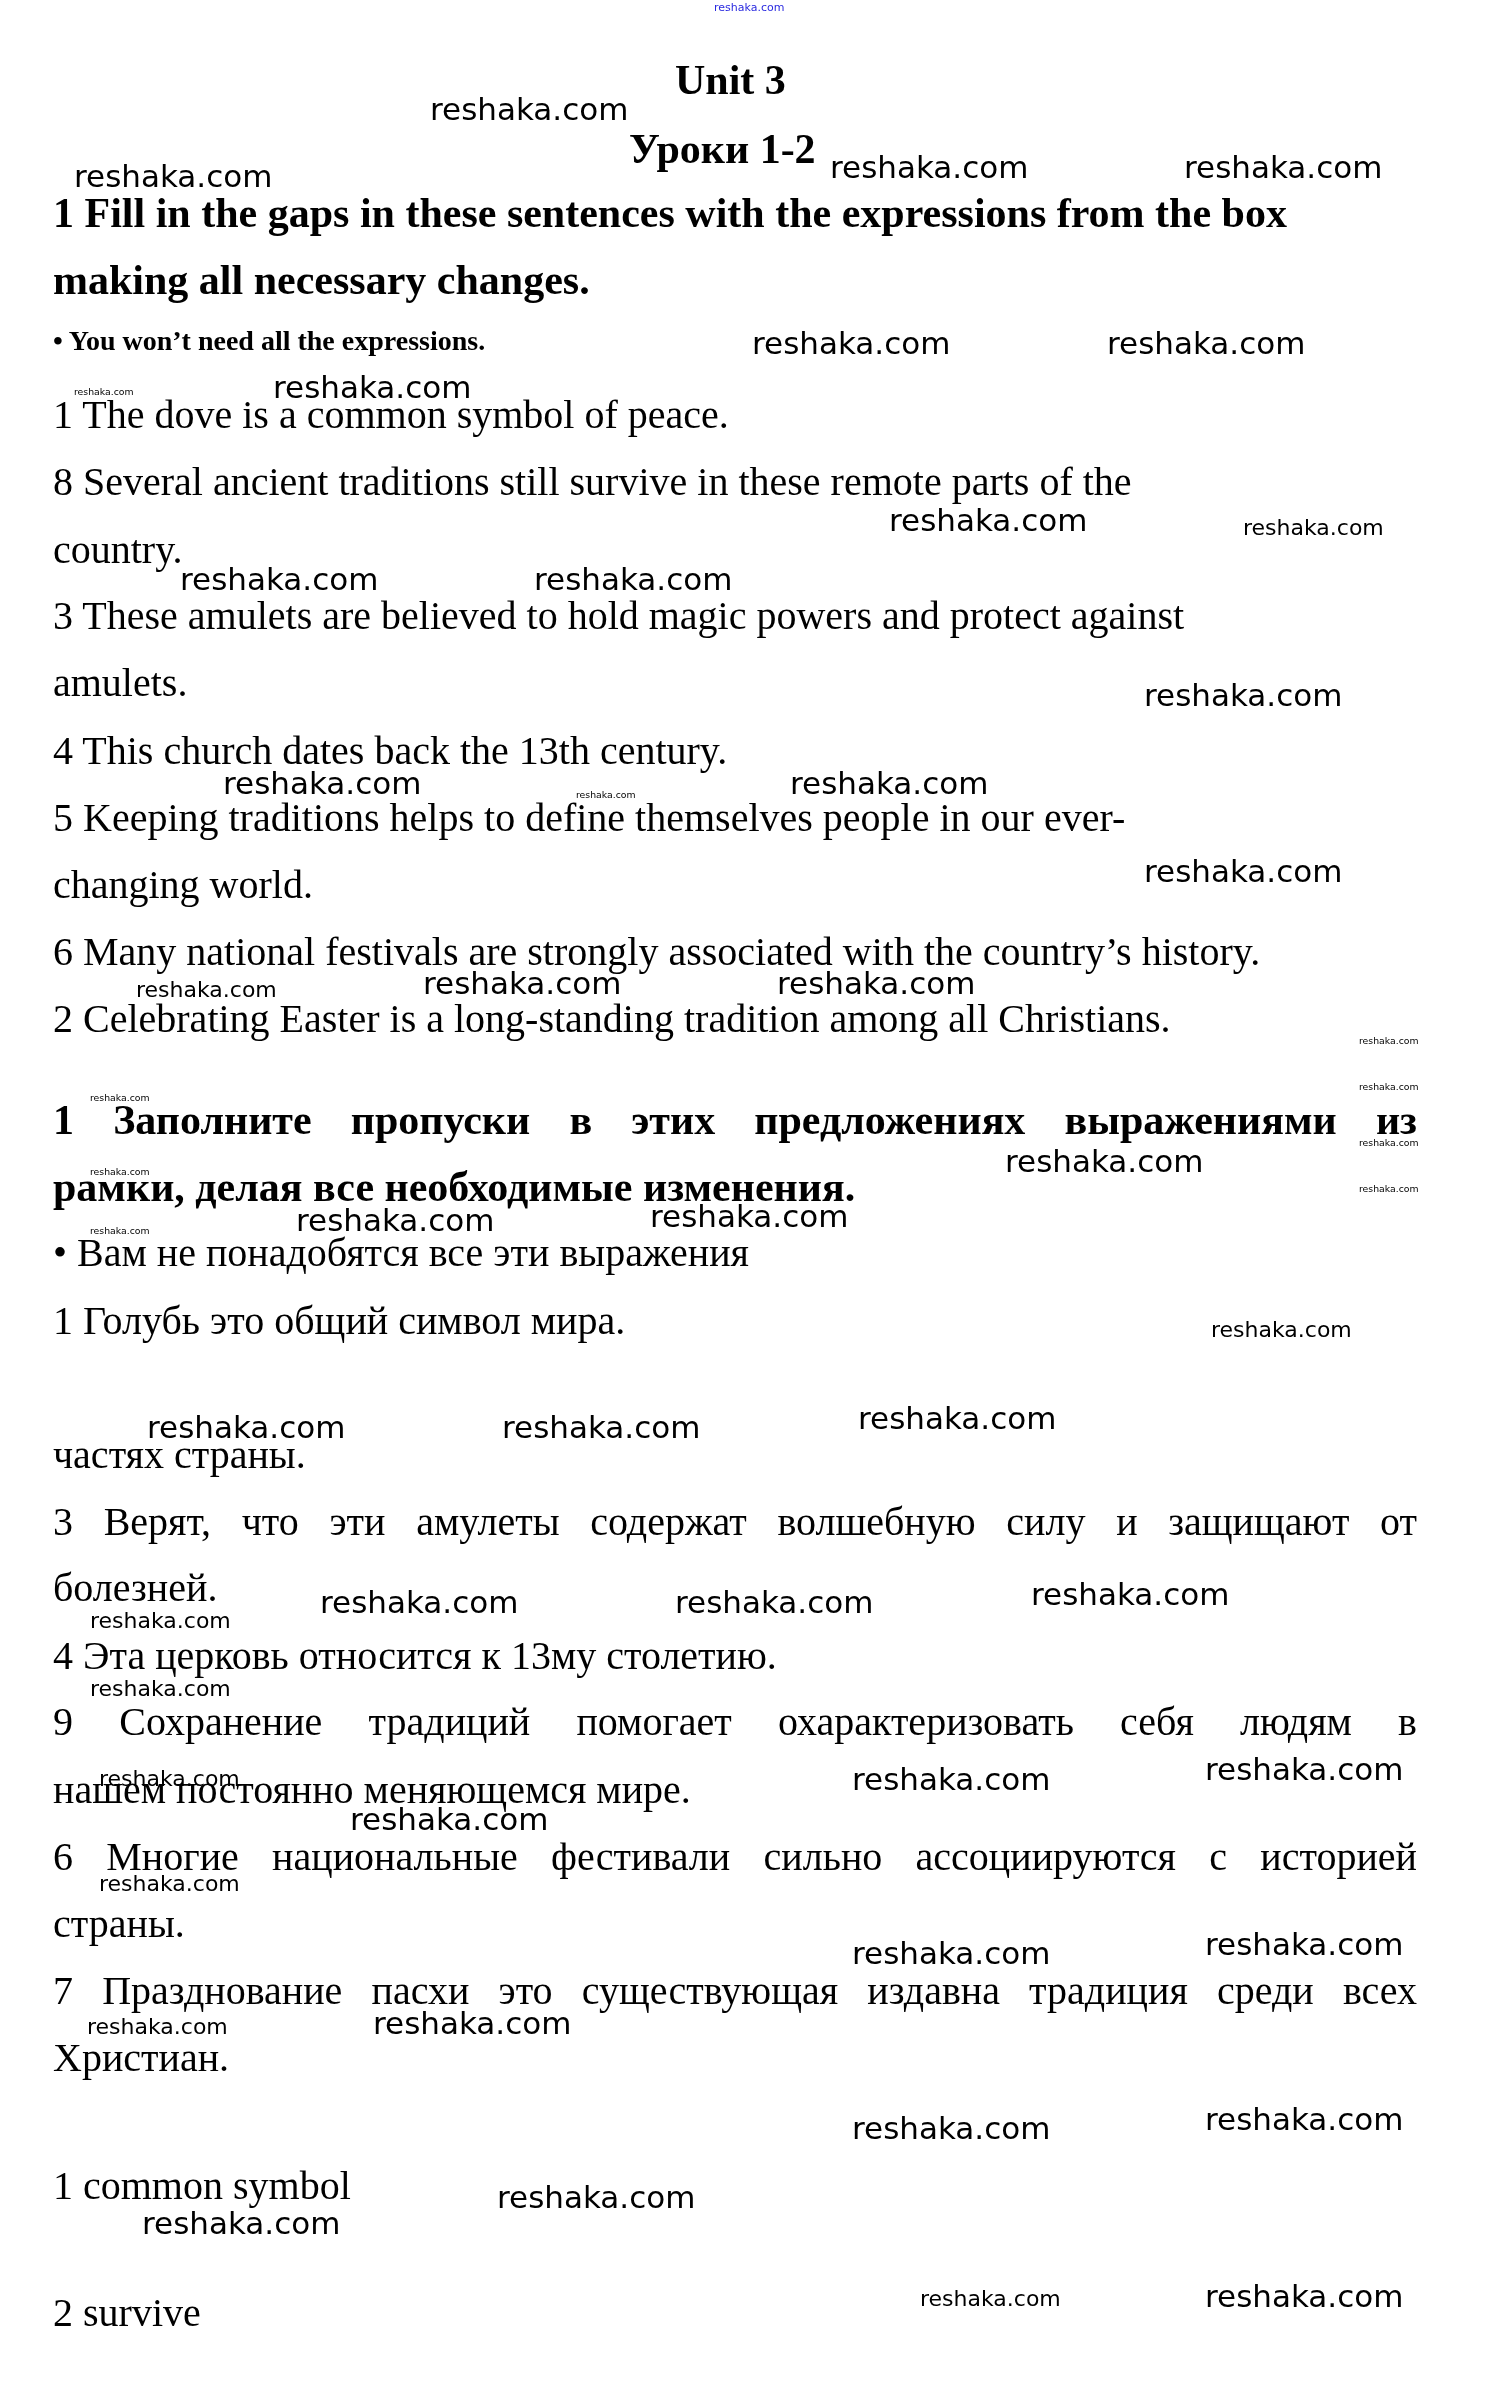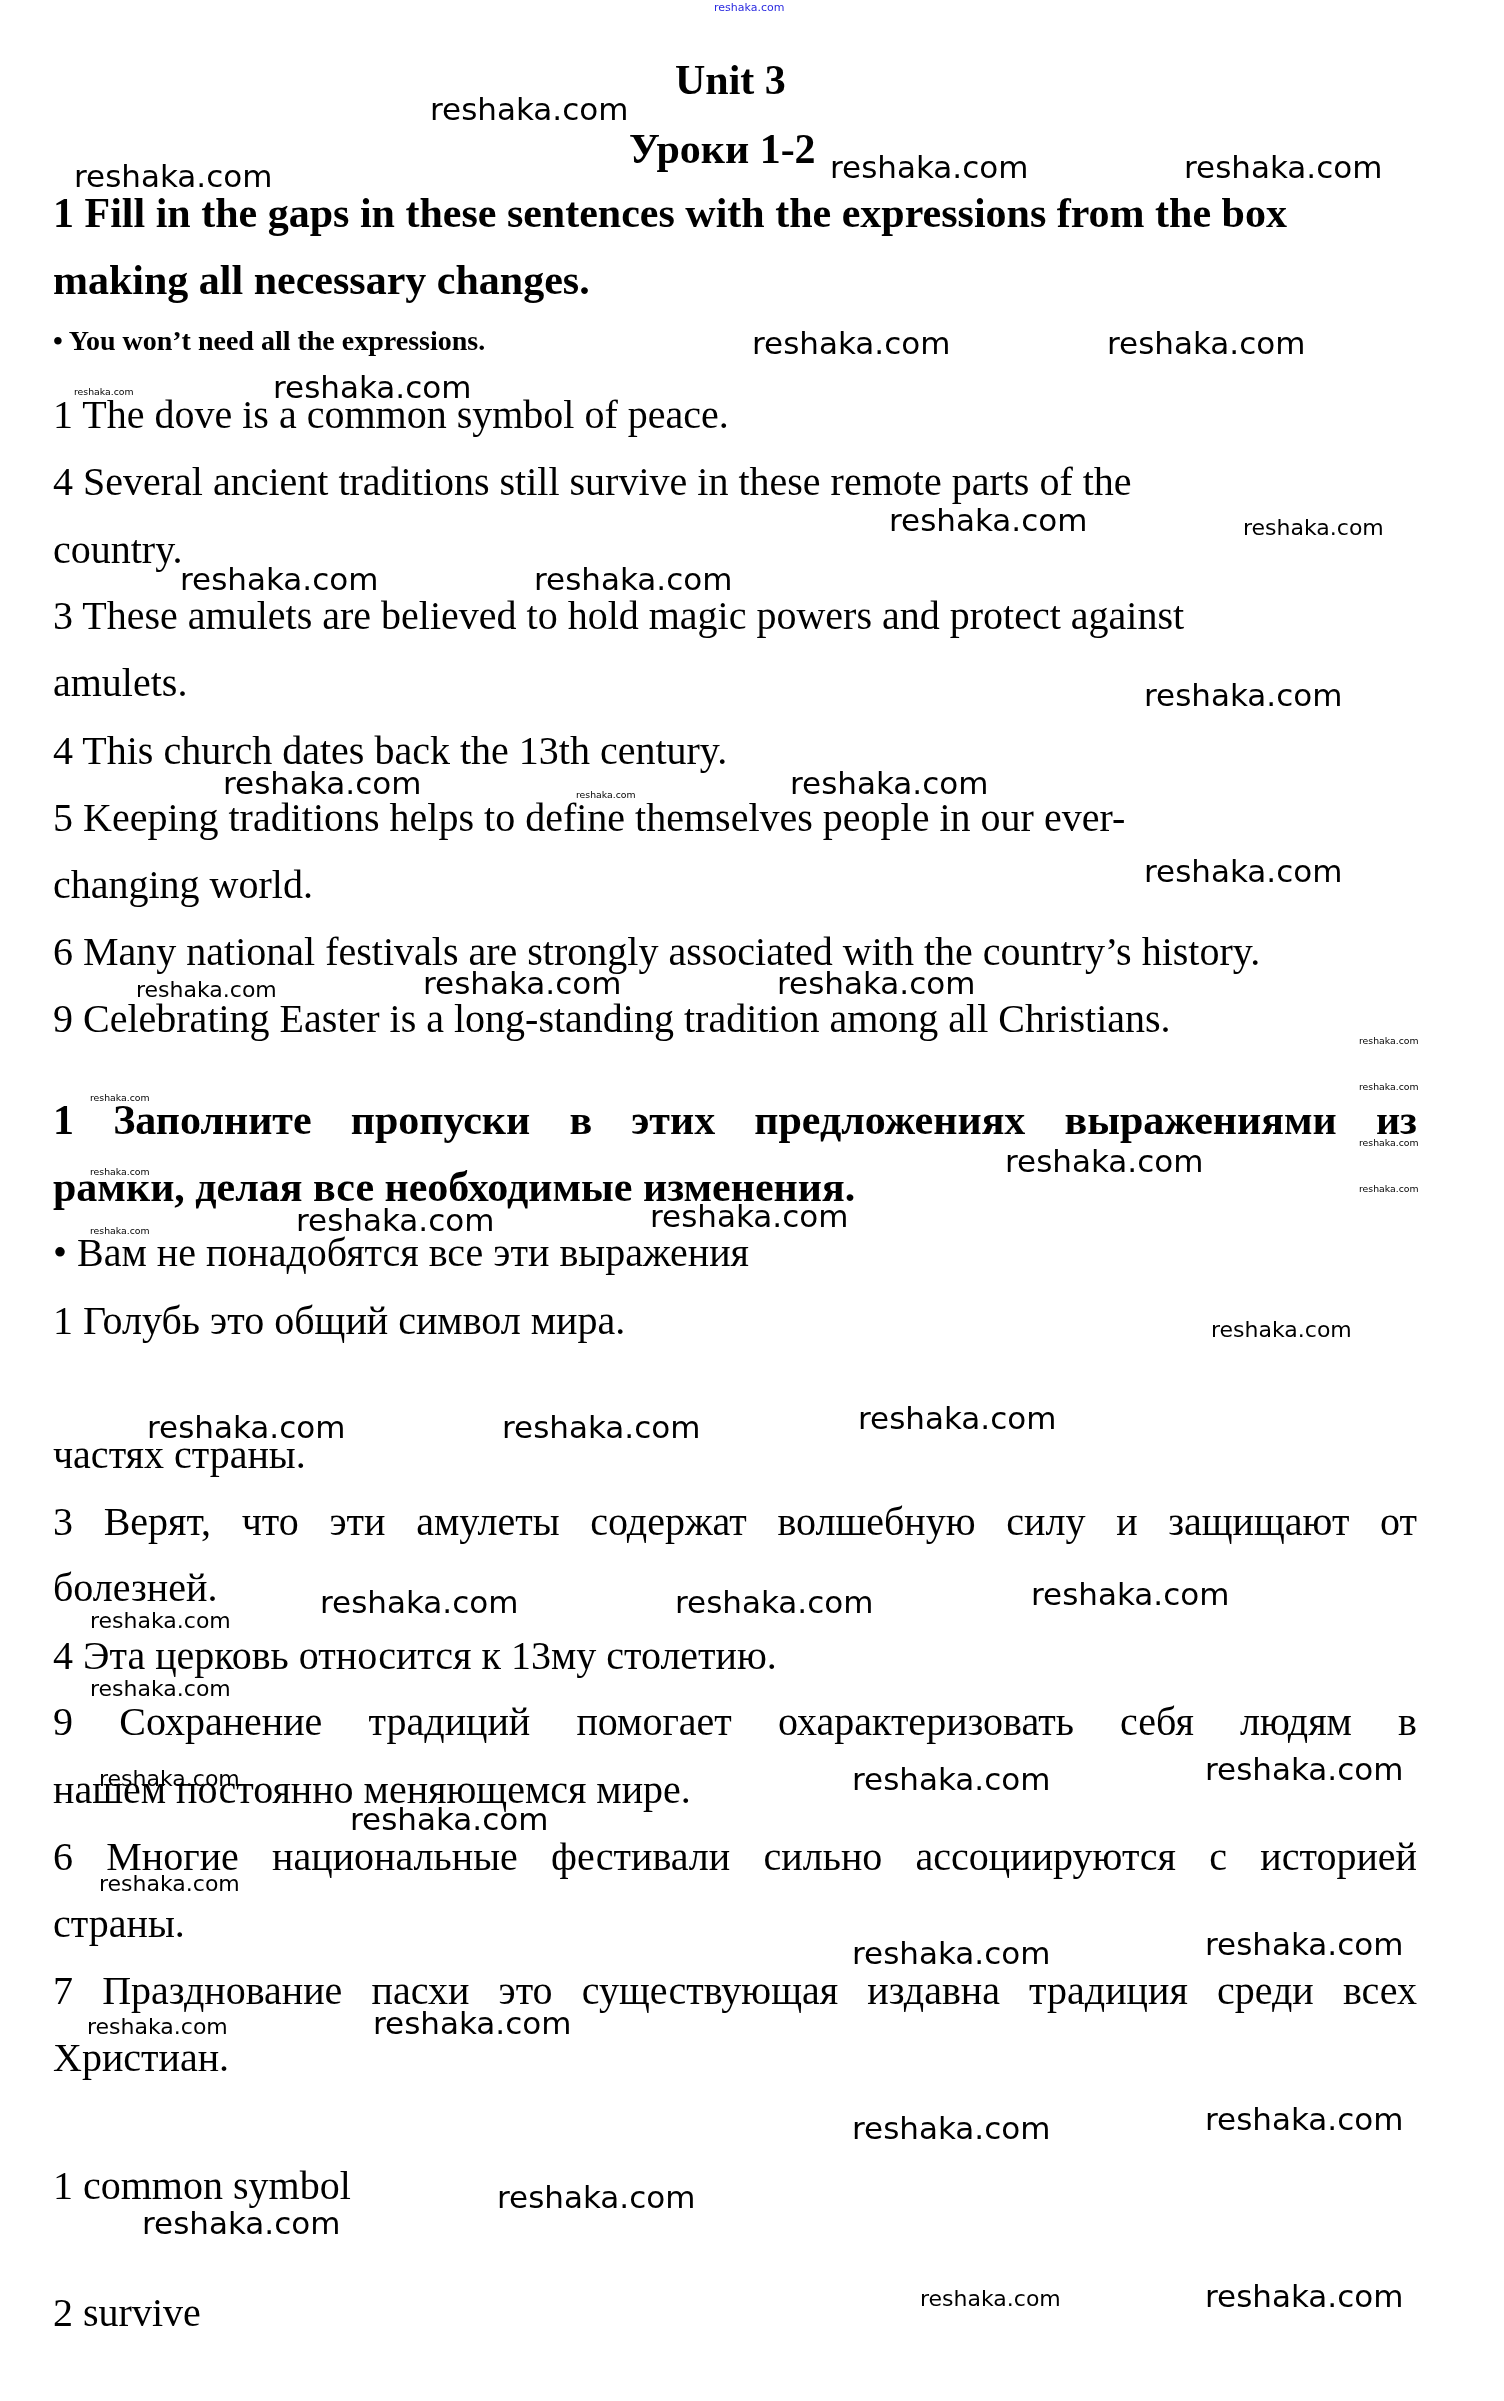--- a/index.html
+++ b/index.html
@@ -23,29 +23,29 @@
   <div class="wm top" style="left:714px; top:1.5px;">reshaka.com</div>
 
   <div class="title" style="left:675px; top:56px;">Unit 3</div>
   <div class="title" style="left:629px; top:125px;">Уроки 1-2</div>
 
   <div class="line bold" style="top:192px; font-size:42px;text-align:right;">1 Fill in the gaps in these sentences with the expressions from the box</div>
   <div class="line bold" style="top:259px; font-size:42px;">making all necessary changes.</div>
   <div class="line bold" style="top:327px; font-size:28px;">• You won’t need all the expressions.</div>
 
   <div class="line" style="top:395px;">1 The dove is a common symbol of peace.</div>
-  <div class="line" style="top:462px;">4 Several ancient traditions still survive in these remote parts of the</div>
+  <div class="line" style="top:462px;">8 Several ancient traditions still survive in these remote parts of the</div>
   <div class="line" style="top:530px;">country.</div>
   <div class="line" style="top:596px;">3 These amulets are believed to hold magic powers and protect against</div>
   <div class="line" style="top:663px;">amulets.</div>
   <div class="line" style="top:731px;">4 This church dates back the 13th century.</div>
   <div class="line" style="top:798px;text-align:right;">5 Keeping traditions helps to define themselves people in our ever-</div>
   <div class="line" style="top:865px;">changing world.</div>
   <div class="line" style="top:932px;">6 Many national festivals are strongly associated with the country’s history.</div>
-  <div class="line" style="top:999px;">9 Celebrating Easter is a long-standing tradition among all Christians.</div>
+  <div class="line" style="top:999px;">2 Celebrating Easter is a long-standing tradition among all Christians.</div>
 
   <div class="line bold just" style="top:1099px; font-size:42px;">1 Заполните пропуски в этих предложениях выражениями из</div>
   <div class="line bold" style="top:1166px; font-size:42px;">рамки, делая все необходимые изменения.</div>
   <div class="line" style="top:1233px;">• Вам не понадобятся все эти выражения</div>
 
   <div class="line" style="top:1301px;">1 Голубь это общий символ мира.</div>
   <div class="line" style="top:1435px;">частях страны.</div>
   <div class="line just" style="top:1502px;">3 Верят, что эти амулеты содержат волшебную силу и защищают от</div>
   <div class="line" style="top:1568px;">болезней.</div>
   <div class="line" style="top:1636px;">4 Эта церковь относится к 13му столетию.</div>

